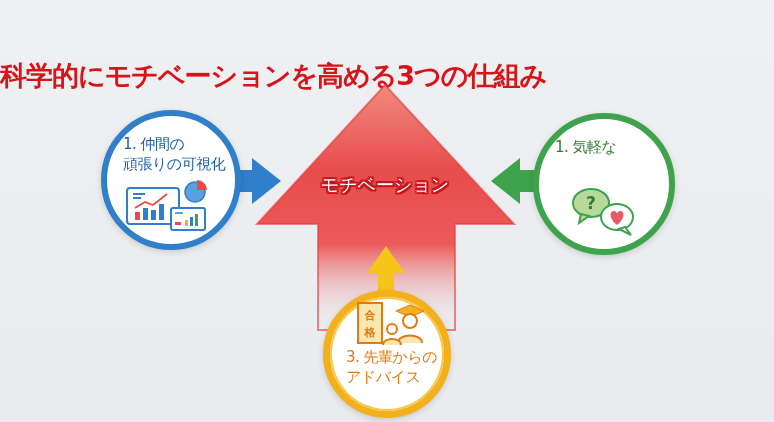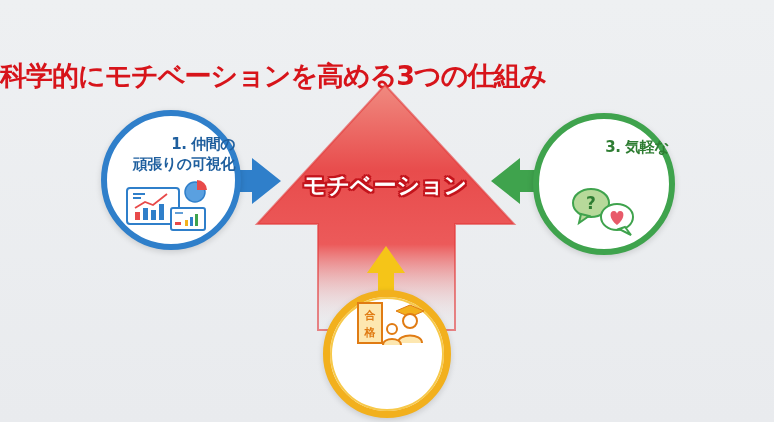--- a/index.html
+++ b/index.html
@@ -9,27 +9,27 @@
   .title{position:absolute;left:0;top:30px;width:774px;text-align:left;
          font-size:27px;font-weight:bold;color:#d7141a;letter-spacing:-1px;
          font-family:"DejaVu Sans",sans-serif;margin-top:28px;}
   svg.main{position:absolute;left:0;top:0;}
   .circle{position:absolute;border-radius:50%;background:#fff;box-sizing:border-box;
           box-shadow:0 2px 6px rgba(0,0,0,0.15);}
   .c-left{left:101px;top:110px;width:140px;height:140px;border:6px solid #2f7fca;}
   .c-right{left:533px;top:113px;width:142px;height:142px;border:6px solid #3fa34d;}
   .c-bottom{left:323px;top:290px;width:128px;height:128px;border:7px solid #f2b01d;
             box-shadow:0 0 0 2px #f7c94a inset,0 2px 6px rgba(0,0,0,0.15);}
-  .clabel{position:absolute;left:0;width:100%;text-align:right;font-weight:bold;
+  .clabel{position:absolute;left:16px;width:100%;text-align:left;font-weight:normal;
           font-size:15px;line-height:20px;letter-spacing:-0.5px;}
   .c-left .clabel{top:18px;color:#1f5f9e;}
   .c-right .clabel{top:18px;color:#2e7d32;}
   .c-bottom .clabel{top:50px;color:#e07b13;font-size:15px;}
   .center-text{position:absolute;left:290px;top:170px;width:190px;text-align:center;
-               color:#fff;font-weight:bold;font-size:23px;line-height:30px;
+               color:#fff;font-weight:normal;font-size:18px;line-height:30px;
                text-shadow:-2px -2px 0 #c3141c,2px -2px 0 #c3141c,-2px 2px 0 #c3141c,2px 2px 0 #c3141c,0 2px 0 #c3141c,0 -2px 0 #c3141c,2px 0 0 #c3141c,-2px 0 0 #c3141c;}
   .icon{position:absolute;}
 </style>
 </head>
 <body>
 
 <div class="title">科学的にモチベーションを高める3つの仕組み</div>
 
 <svg class="main" width="774" height="422">
   <defs>
@@ -74,21 +74,21 @@
     <line x1="50" y1="35" x2="58" y2="35" stroke="#2f7fca" stroke-width="1.5"></line>
     <rect x="50" y="44" width="6" height="3" fill="#e84a4a"></rect>
     <rect x="60" y="42" width="3" height="6" fill="#f2b01d"></rect>
     <rect x="65" y="39" width="3" height="9" fill="#2f7fca"></rect>
     <rect x="70" y="36" width="3" height="12" fill="#3fa34d"></rect>
   </svg>
 </div>
 
 <div class="circle c-right">
   <div class="clabel">
-    <div>3. 気軽な</div>
+    <div>1. 気軽な</div>
   </div>
   <svg class="icon" style="left:30px;top:66px" width="75" height="55">
     <ellipse cx="22" cy="18" rx="18" ry="14" fill="#b7d99a" stroke="#3fa34d" stroke-width="2"></ellipse>
     <path d="M12,29 L10,38 L20,31 Z" fill="#b7d99a" stroke="#3fa34d" stroke-width="2"></path>
     <text x="22" y="24" text-anchor="middle" font-size="17" font-weight="bold" fill="#2e7d32" font-family="DejaVu Sans, sans-serif">?</text>
     <ellipse cx="48" cy="32" rx="16" ry="13" fill="#fff" stroke="#3fa34d" stroke-width="2"></ellipse>
     <path d="M56,42 L62,50 L50,44 Z" fill="#fff" stroke="#3fa34d" stroke-width="2"></path>
     <path d="M48,40 C40,34 40,26 45,26 C47,26 48,28 48,29 C48,28 49,26 51,26 C56,26 56,34 48,40 Z" fill="#e85a6a"></path>
   </svg>
 </div>
@@ -97,13 +97,17 @@
   <svg class="icon" style="left:26px;top:4px" width="70" height="46">
     <rect x="2" y="2" width="24" height="40" fill="#fde7b0" stroke="#e07b13" stroke-width="2"></rect>
     <text x="14" y="18" text-anchor="middle" font-size="11" font-weight="bold" fill="#e07b13" font-family="DejaVu Sans, sans-serif">合</text>
     <text x="14" y="35" text-anchor="middle" font-size="11" font-weight="bold" fill="#e07b13" font-family="DejaVu Sans, sans-serif">格</text>
     <path d="M40,10 L54,4 L68,10 L54,16 Z" fill="#f2b01d" stroke="#e07b13" stroke-width="1"></path>
     <circle cx="54" cy="20" r="7" fill="#fff" stroke="#e07b13" stroke-width="2"></circle>
     <path d="M42,42 C42,32 66,32 66,42" fill="#fde7b0" stroke="#e07b13" stroke-width="2"></path>
     <circle cx="36" cy="28" r="5" fill="#fff" stroke="#e07b13" stroke-width="2"></circle>
     <path d="M27,44 C27,36 45,36 45,44" fill="#fde7b0" stroke="#e07b13" stroke-width="2"></path>
   </svg>
+  <div class="clabel">
+    <div>3. 先輩からの</div>
+    <div>アドバイス</div>
+  </div>
 </div>
 
 </body></html>

